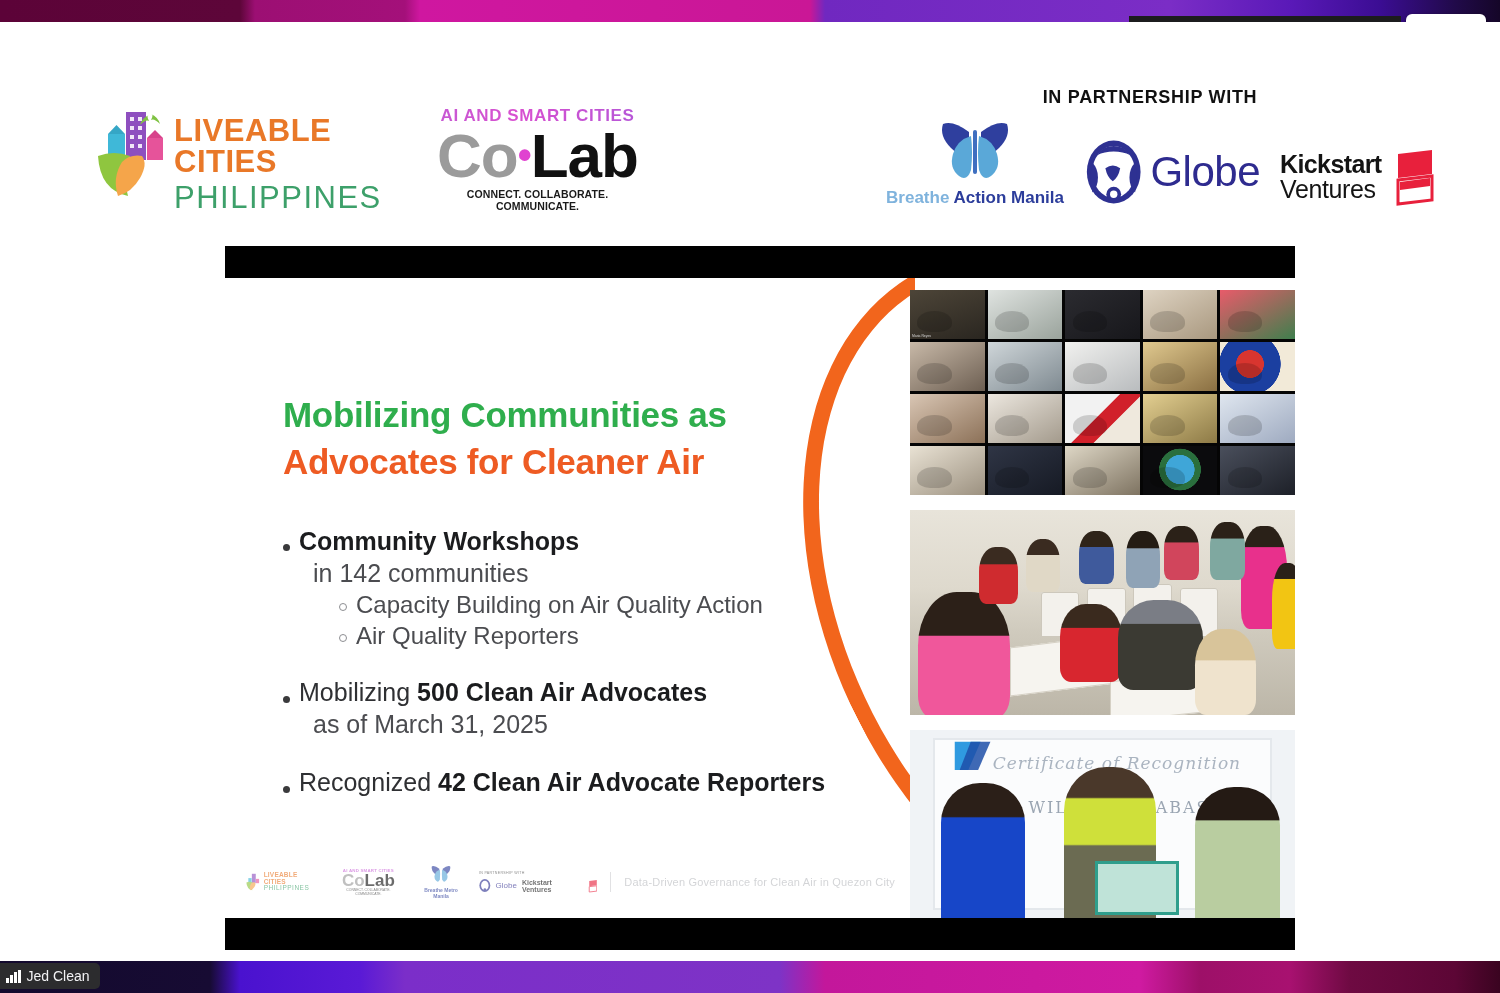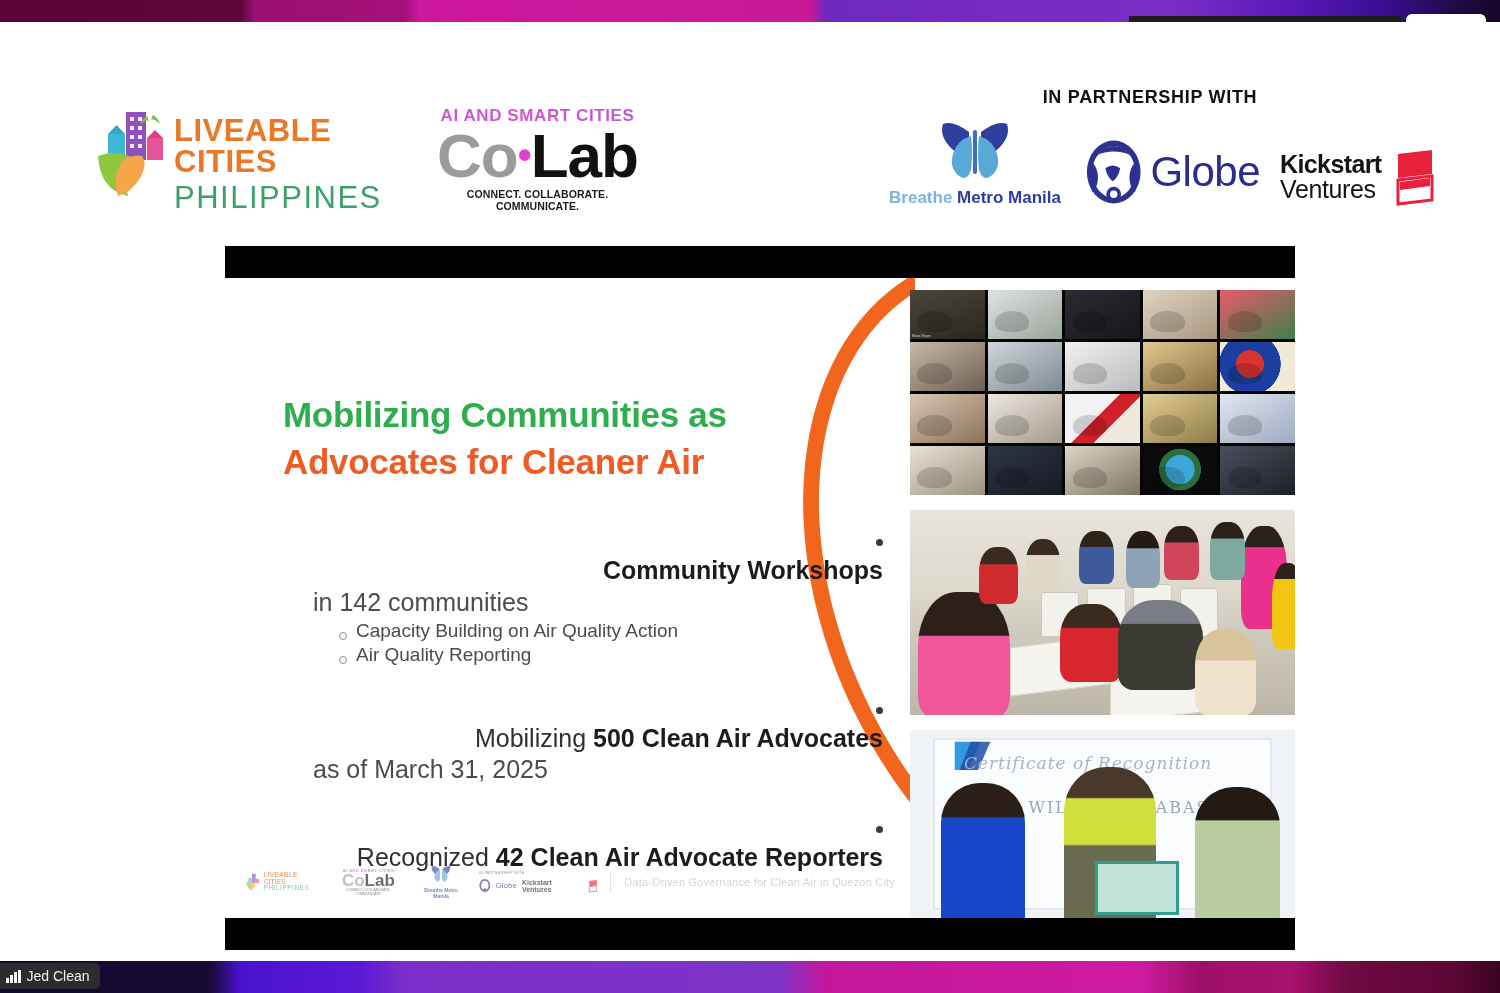--- a/index.html
+++ b/index.html
@@ -125,42 +125,42 @@
   
   #ws-bg { position: absolute; inset: 0; background:
       linear-gradient(180deg,#e8e4da 0%, #ded9cd 38%, #cfcabd 60%, #bcb6a8 100%); }
   .ws-chair { position: absolute; background: #f3f1ec; border-radius: 3px 3px 0 0; box-shadow: inset 0 0 0 1px #cdc8bc; }
   .ws-table { position: absolute; background: #f6f4ef; box-shadow: inset 0 0 0 1px #d5d0c4; }
   .ws-person { position: absolute; border-radius: 42% 42% 18% 18%; }
 
   
   #cert-bg { position: absolute; inset: 0; background: #f0f3f6; }
   #cert-board { position: absolute; left: 6%; top: 4%; width: 88%; height: 84%; background: #fbfcfd; box-shadow: inset 0 0 0 2px #e4e8ec; }
-  #cert-title { position: absolute; left: 14%; top: 11%; width: 72%; text-align: left;
+  #cert-title { position: absolute; left: 14%; top: 11%; width: 72%; text-align: right;
       font-family: "DejaVu Serif", serif; font-style: italic; font-size: 17px; color: #aab4c0; letter-spacing: 1px; }
   #cert-name { position: absolute; left: 12%; top: 33%; width: 76%; text-align: center;
       font-family: "DejaVu Serif", serif; font-size: 16px; color: #9aa5b2; letter-spacing: 2px; }
   .cert-person { position: absolute; bottom: 0; border-radius: 46% 46% 0 0 / 26% 26% 0 0; }
 
   
   #slide-title { position: absolute; left: 58px; top: 114px; width: 580px;
       font-weight: bold; font-size: 35px; line-height: 1.33; letter-spacing: -.3px; }
   #title-l1 { color: #2fae4d; display: block; }
   #title-l2 { color: #ee5b23; display: block; }
 
   #bullets { position: absolute; left: 58px; top: 248px; width: 600px; color: #2f3033; }
   .blk { margin-bottom: 26px; }
-  .b-row { display: flex; align-items: flex-end; gap: 9px; flex-direction: column; }
+  .b-row { display: flex; align-items: center; gap: 9px; }
   .b-dot { flex: 0 0 auto; width: 7px; height: 7px; border-radius: 50%; background: #3a3a3c; margin-top: 13px; }
   .b-main { font-size: 25px; line-height: 1.23; }
   .b-main b { font-weight: bold; color: #1b1c1e; }
   .b-sub { font-size: 25px; line-height: 1.33; margin-left: 30px; color: #4b4c50; }
   .sub-row { display: flex; align-items: flex-start; gap: 9px; margin-left: 56px; }
   .s-ring { flex: 0 0 auto; width: 8px; height: 8px; border-radius: 50%; border: 1.6px solid #8d8e92; margin-top: 13px; }
-  .s-text { font-size: 19px; line-height: 1.28; color: #4b4c50; }
+  .s-text { font-size: 24px; line-height: 1.28; color: #4b4c50; }
 
   
   #slide-footer { position: absolute; left: 20px; bottom: 18px; width: 650px; height: 36px;
       display: flex; align-items: center; gap: 13px; opacity: .62; }
   .mini { display: flex; align-items: center; gap: 3px; }
   .mini-mark { width: 16px; height: 18px; }
   .mini-text { line-height: 1.05; }
   .mini-t1 { font-weight: bold; font-size: 6.5px; color: #e97828; letter-spacing: .2px; }
   .mini-t2 { font-size: 6.5px; color: #3da06a; letter-spacing: .5px; }
   #mini-colab { text-align: center; }
@@ -246,21 +246,21 @@
 
       <div id="bmm-logo">
         <svg width="92" height="62" viewBox="0 0 92 62">
           <path d="M40 12 q-16-12-26-8 q-4 12 8 24 q10 10 18 6z" fill="#2f3f9e"></path>
           <path d="M52 12 q16-12 26-8 q4 12-8 24 q-10 10-18 6z" fill="#2f3f9e"></path>
           <path d="M42 16 q-14 4-18 18 q-4 14 6 22 q8 6 12-6 q2-18 0-34z" fill="#5aa8d8"></path>
           <path d="M50 16 q14 4 18 18 q4 14-6 22 q-8 6-12-6 q-2-18 0-34z" fill="#5aa8d8"></path>
           <rect x="44" y="10" width="4" height="44" rx="2" fill="#3f6fc0"></rect>
         </svg>
         <div id="bmm-word">
-          <span class="b1">Breathe </span><span class="b2">Metro Manila</span>
+          <span class="b1">Breathe </span><span class="b2">Action Manila</span>
         </div>
       </div>
 
       <div id="globe-logo">
         <svg width="62" height="72" viewBox="0 0 62 72">
           <ellipse cx="31" cy="36" rx="29" ry="34" fill="#2e3192"></ellipse>
           <ellipse cx="31" cy="36" rx="23" ry="28" fill="#fff"></ellipse>
           <path d="M31 8 q12 0 18 10 q-8-4-18-4 q-10 0-18 4 q6-10 18-10z" fill="#2e3192"></path>
           <path d="M8 26 q6 6 6 16 q0 10-6 16 q-4-16 0-32z" fill="#2e3192"></path>
           <path d="M54 26 q4 16 0 32 q-6-6-6-16 q0-10 6-16z" fill="#2e3192"></path>
@@ -306,21 +306,21 @@
             <span class="b-dot"></span>
             <span class="b-main"><b>Community Workshops</b></span>
           </div>
           <div class="b-sub">in 142 communities</div>
           <div class="sub-row">
             <span class="s-ring"></span>
             <span class="s-text">Capacity Building on Air Quality Action</span>
           </div>
           <div class="sub-row">
             <span class="s-ring"></span>
-            <span class="s-text">Air Quality Reporting</span>
+            <span class="s-text">Air Quality Reporters</span>
           </div>
         </div>
 
         <div class="blk">
           <div class="b-row">
             <span class="b-dot"></span>
             <span class="b-main"><span>Mobilizing </span><b>500 Clean Air Advocates</b></span>
           </div>
           <div class="b-sub">as of March 31, 2025</div>
         </div>

